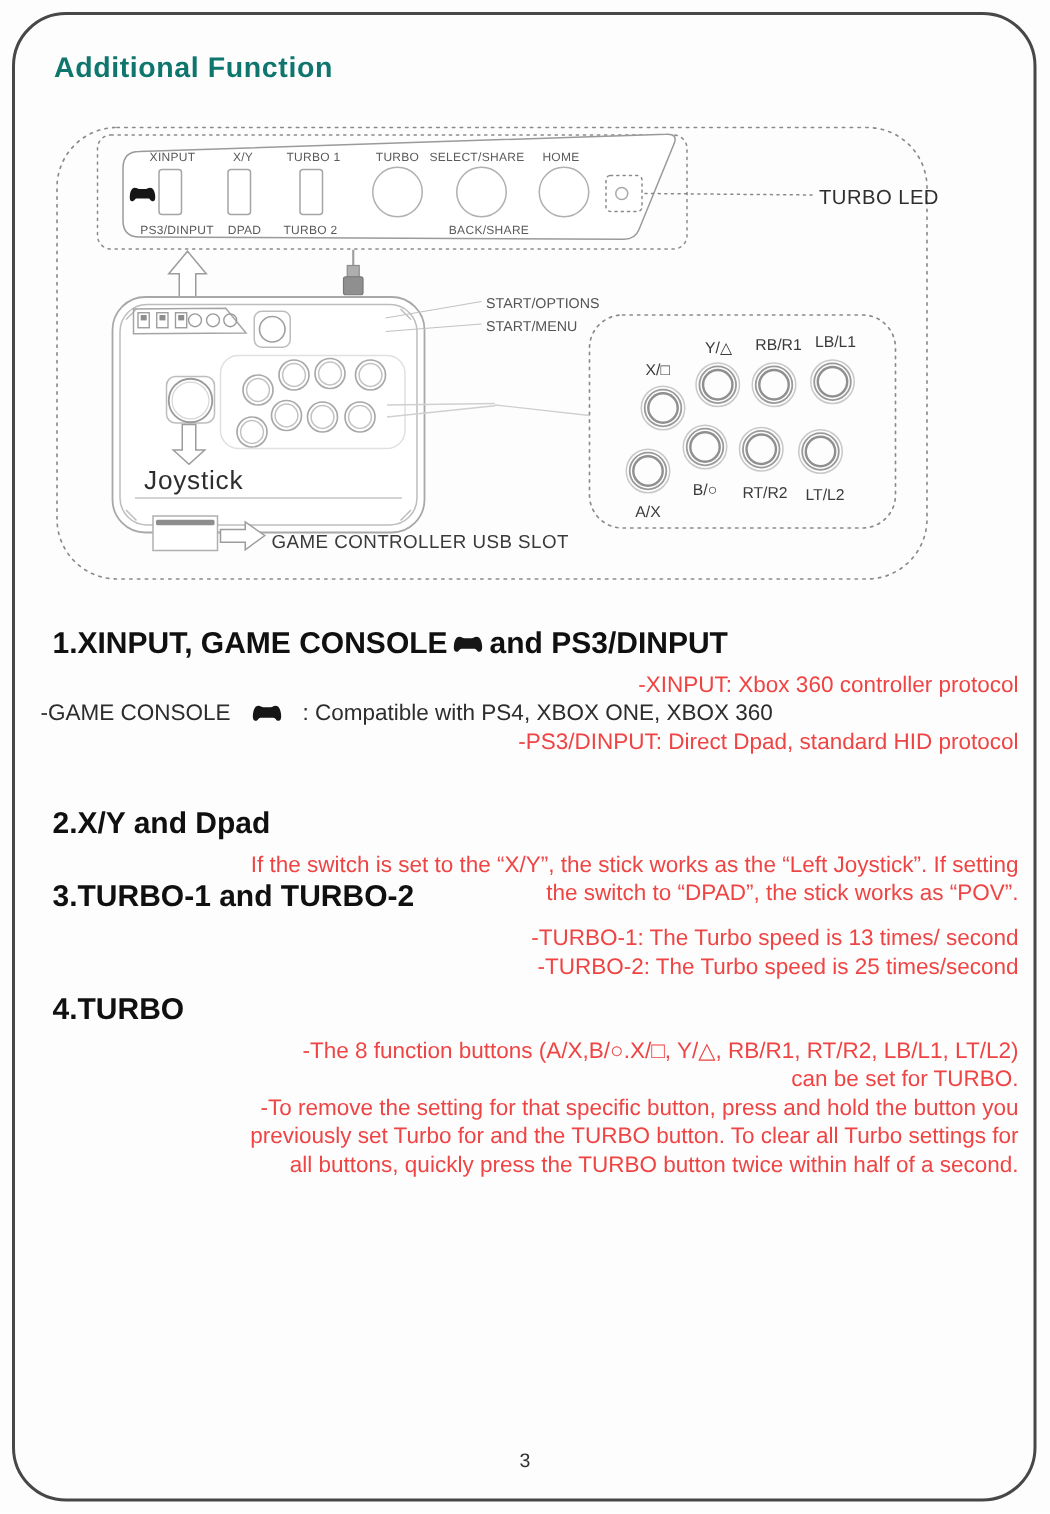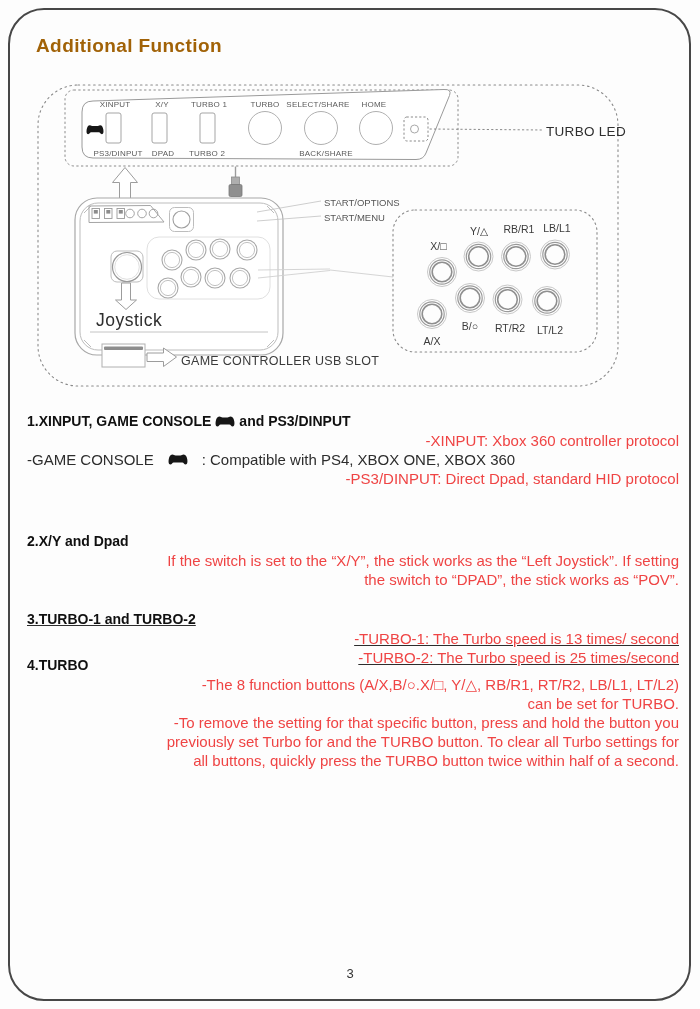--- a/index.html
+++ b/index.html
@@ -6,36 +6,36 @@
   .page{
     position:relative;width:700px;height:1009px;background:#fdfdfd;overflow:hidden;
     font-family:"Liberation Sans","DejaVu Sans",sans-serif;color:#2d2d2d;
   }
   .page-border{
     position:absolute;left:8px;top:8px;width:679px;height:989px;
     border:2px solid #474747;border-radius:36px;pointer-events:none;
   }
   .doc-title{
     position:absolute;left:36px;top:35px;margin:0;
-    font-size:19px;font-weight:bold;letter-spacing:.4px;color:#a16207;
+    font-size:19px;font-weight:bold;letter-spacing:.4px;color:#0f766e;
   }
   svg{position:absolute;left:0;top:0;}
   svg text{font-family:"Liberation Sans","DejaVu Sans",sans-serif;}
   .panel-label{font-size:8px;fill:#5a5a5a;letter-spacing:.2px;}
   .btn-label{font-size:10.5px;fill:#3b3b3b;}
   .callout-label{font-size:9.5px;fill:#555;}
   .joystick-label{font-size:17.5px;fill:#2e2e2e;letter-spacing:.5px;}
   .usb-label{font-size:12.5px;fill:#3a3a3a;letter-spacing:.3px;}
   .led-label{font-size:13.5px;fill:#2f2f2f;letter-spacing:.3px;}
 
   .content{position:absolute;left:27px;width:652px;font-size:15px;line-height:19px;}
-  .content h3{margin:0;font-size:14px;line-height:19px;font-weight:bold;color:#101010;display:flex;align-items:center;}
+  .content h3{margin:8px;font-size:20px;line-height:19px;font-weight:bold;color:#101010;display:flex;align-items:center;}
   .content p{margin:0;white-space:pre-line;color:#ef4444;text-align:right;}
   .sec{position:absolute;left:0;width:652px;}
-  .sec-1{top:412px;} .sec-2{top:532px;} .sec-3{top:610px;text-decoration:underline;} .sec-4{top:656px;}
+  .sec-1{top:412px;} .sec-2{top:532px;} .sec-3{top:581px;} .sec-4{top:656px;}
   .iconline{display:flex;align-items:center;white-space:pre;gap:10px;}
   .gamepad-inline{width:20px;height:13px;position:relative;display:inline-block;margin:0 4px;flex:0 0 auto;}
   .page-num{position:absolute;left:0;top:966px;width:700px;text-align:center;font-size:13px;color:#333;}
 </style>
 </head>
 <body>
 
 <div class="page">
   <div class="page-border"></div>
 

